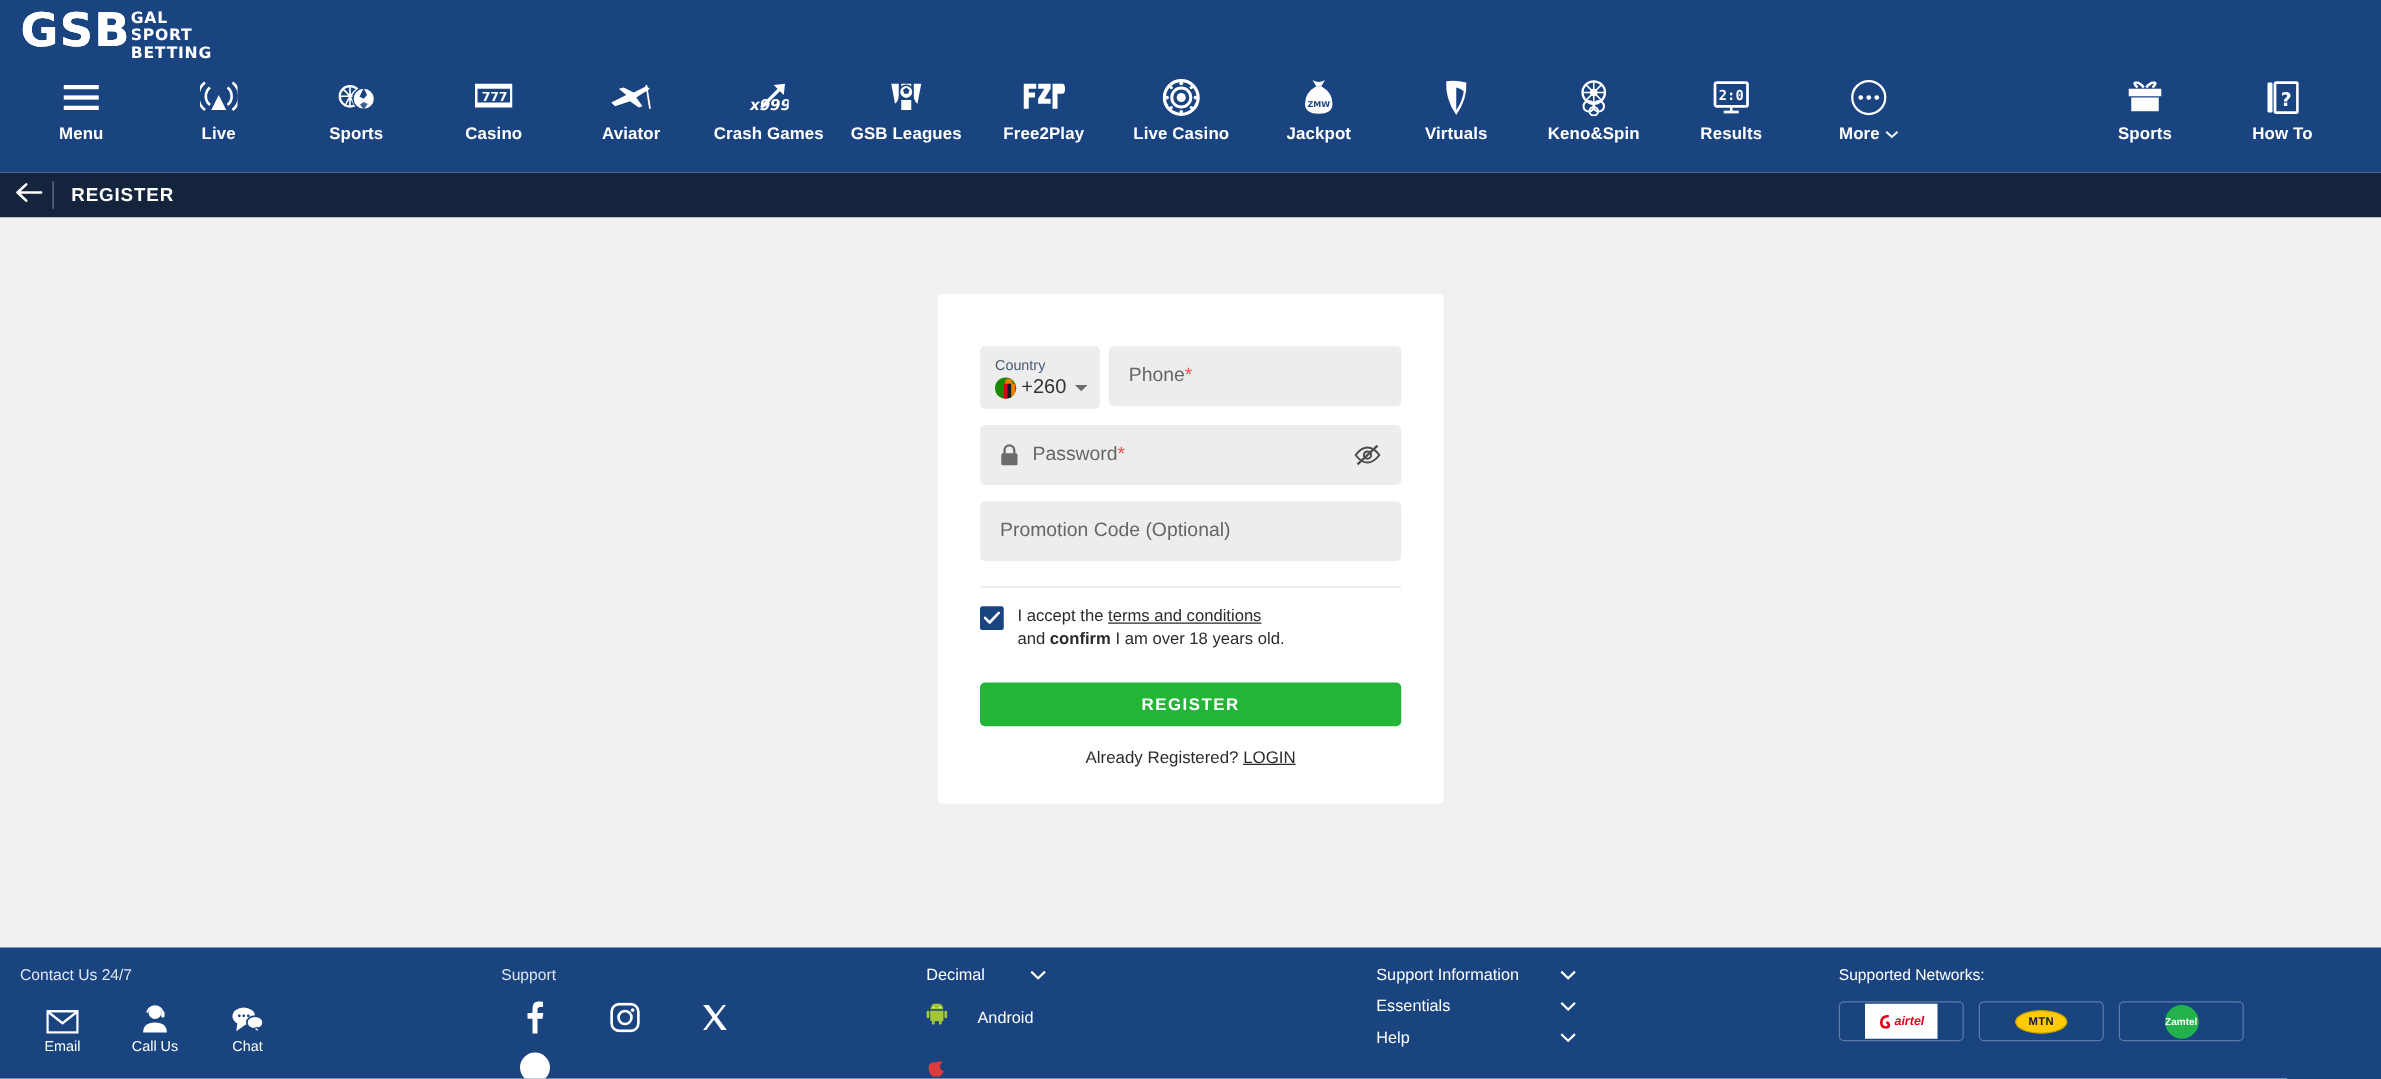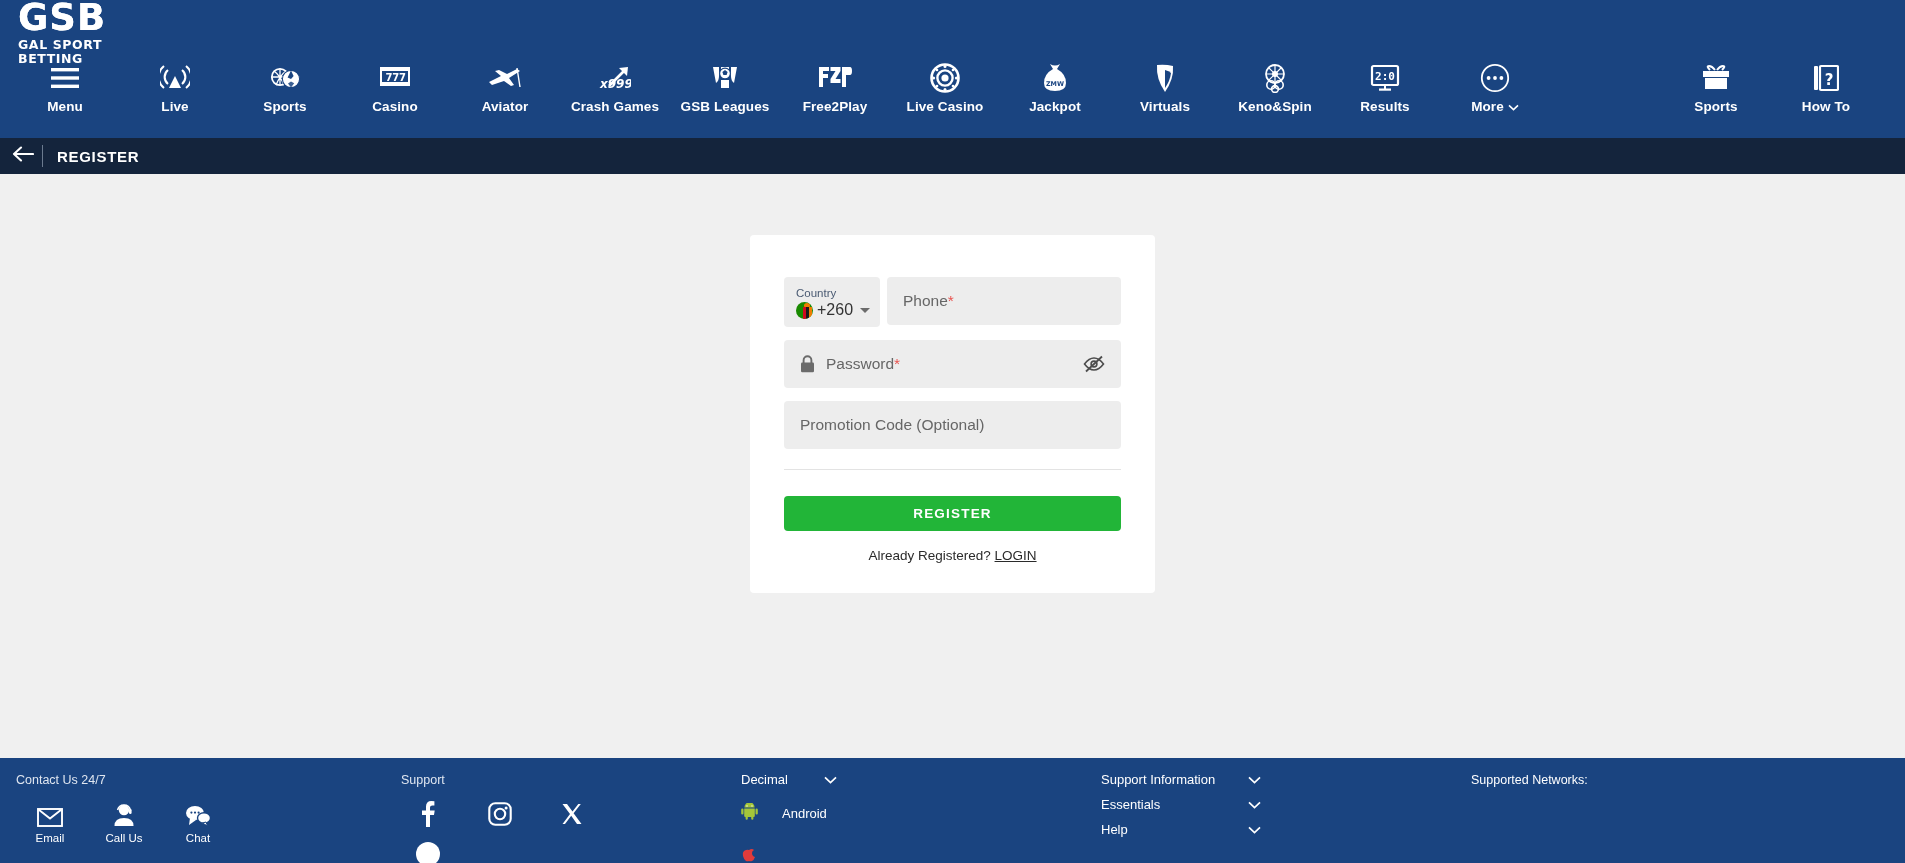--- a/index.html
+++ b/index.html
@@ -17,21 +17,21 @@
     background: #1a4480;
     height: 138px;
     position: relative;
     flex: 0 0 auto;
     color: #fff;
   }
   .logo {
     position: absolute;
     left: 18px; top: 6px;
     width: 150px; height: 52px;
-    display: flex; flex-direction: column; justify-content: center;
+    display: flex; flex-direction: row; justify-content: center;
   }
   .logo-gsb {
     font-family: "DejaVu Sans", sans-serif;
     font-weight: bold;
     font-size: 37px;
     letter-spacing: 1px;
     line-height: 38px;
     color: #fff;
     font-style: normal;
     text-shadow: 0 0 0 #fff;
@@ -590,20 +590,31 @@
           </svg>
         </span>
       </div>
 
       <div class="field full">
         <span class="field-ph">Promotion Code (Optional)</span>
       </div>
 
       <div class="divider-line"></div>
 
+      <div class="terms">
+        <div class="checkbox">
+          <svg width="13" height="11" viewBox="0 0 13 11">
+            <path d="M1 5.3 L4.7 9 L12 1.3" fill="none" stroke="#fff" stroke-width="2.1" stroke-linecap="round" stroke-linejoin="round"></path>
+          </svg>
+        </div>
+        <div class="terms-text">
+          <span>I accept the </span><a>terms and conditions</a><br>
+          <span>and </span><b>confirm</b><span> I am over 18 years old.</span>
+        </div>
+      </div>
 
       <button class="register-btn">REGISTER</button>
 
       <div class="already">
         <span>Already Registered? </span><a>LOGIN</a>
       </div>
 
     </div>
   </div>
 
@@ -736,18 +747,38 @@
           <span>
             <svg width="13" height="8" viewBox="0 0 13 8">
                 <path d="M1 1.3 L6.5 6.6 L12 1.3" fill="none" stroke="#fff" stroke-width="1.7"></path>
               </svg>
           </span>
         </div>
       </div>
 
       <div class="fcol fcol-net">
         <div class="fhead bright">Supported Networks:</div>
+        <div class="net-row">
+          <div class="net-card">
+            <div class="airtel-badge">
+              <svg width="11" height="11" viewBox="0 0 11 11">
+                  <path d="M8 1 q-6 0 -6 5 q0 4 4 4 q2 0 2 -2 q0 -2 -2 -2" fill="none" stroke="#e4001b" stroke-width="2.1"></path>
+                </svg>
+              <span class="airtel-txt">airtel</span>
+            </div>
+          </div>
+          <div class="net-card">
+            <div class="mtn-badge">
+              <span class="mtn-txt">MTN</span>
+            </div>
+          </div>
+          <div class="net-card">
+            <div class="zamtel-badge">
+              <span class="zamtel-txt">Zamtel</span>
+            </div>
+          </div>
+        </div>
       </div>
 
     </div>
   </div>
 
 </div>
 
 </body></html>

